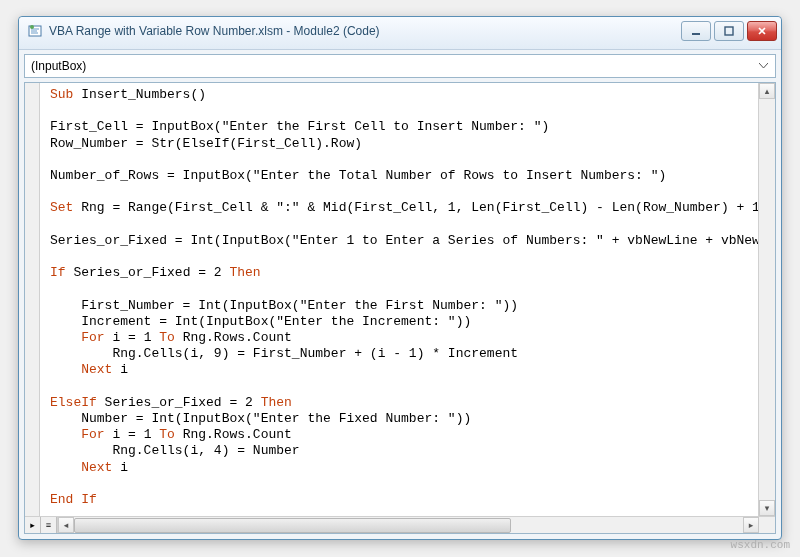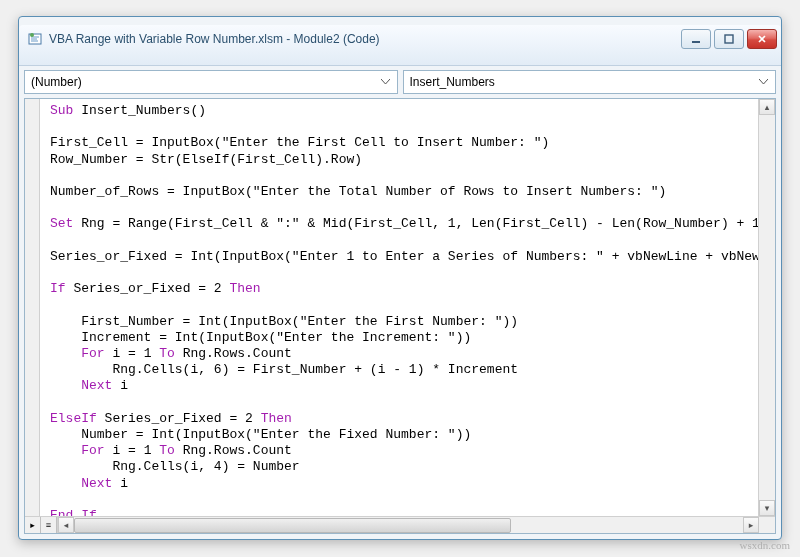--- a/index.html
+++ b/index.html
@@ -25,23 +25,22 @@
     box-shadow: 0 3px 12px rgba(0,0,0,0.25);
     display: flex;
     flex-direction: column;
   }
   .titlebar {
     height: 28px;
     background: linear-gradient(#f8fbff, #e2ecf6);
     border-bottom: 1px solid #c0d0e0;
     display: flex;
     align-items: center;
-    padding: 0 4px 12px 8px;
+    padding: 0 4px 4px 8px;
     border-radius: 4px 4px 0 0;
-    margin-top: 8px;
   }
   .title-icon {
     width: 16px;
     height: 16px;
     margin-right: 6px;
     display: flex;
     align-items: center;
     justify-content: center;
     color: #3a6ea5;
   }
@@ -183,32 +182,32 @@
   .hscroll-thumb {
     position: absolute;
     left: 0;
     top: 1px;
     height: 13px;
     width: 65%;
     background: linear-gradient(#f0f0f0,#d4d4d4);
     border: 1px solid #b8b8b8;
     border-radius: 2px;
   }
-  .kw { color: #a21caf; }
+  .kw { color: #c2410c; }
   .corner {
     width: 16px;
     background: #f0f0f0;
   }
   .watermark {
     position: absolute;
     right: 10px;
     bottom: 6px;
     font-size: 11px;
     color: #b0b0b0;
-    font-family: Liberation Serif, serif;
+    font-family: Liberation Mono, monospace;
   }
 </style>
 </head>
 <body>
 
 <div class="window">
 
   <div class="titlebar">
     <span class="title-icon">
       <svg width="14" height="14" viewBox="0 0 14 14">
@@ -232,29 +231,21 @@
       <div class="win-btn close">
         <svg width="10" height="10" viewBox="0 0 10 10">
             <path d="M2 2 L8 8 M8 2 L2 8" stroke="#fff" stroke-width="1.6"></path>
           </svg>
       </div>
     </div>
   </div>
 
   <div class="dropdown-row">
     <div class="dropdown">
-      <span>(Number)</span>
-      <span class="dropdown-arrow">
-        <svg width="9" height="6" viewBox="0 0 9 6">
-            <path d="M0 0 L4.5 5 L9 0" fill="none" stroke="#555" stroke-width="1"></path>
-          </svg>
-      </span>
-    </div>
-    <div class="dropdown">
-      <span>Insert_Numbers</span>
+      <span>(InputBox)</span>
       <span class="dropdown-arrow">
         <svg width="9" height="6" viewBox="0 0 9 6">
             <path d="M0 0 L4.5 5 L9 0" fill="none" stroke="#555" stroke-width="1"></path>
           </svg>
       </span>
     </div>
   </div>
 
   <div class="code-frame">
     <div class="code-body">
@@ -268,21 +259,21 @@
 <span></span>
 <span class="kw">Set</span><span> Rng = Range(First_Cell &amp; ":" &amp; Mid(First_Cell, 1, Len(First_Cell) - Len(Row_Number) + 1)</span>
 <span></span>
 <span>Series_or_Fixed = Int(InputBox("Enter 1 to Enter a Series of Numbers: " + vbNewLine + vbNewLi</span>
 <span></span>
 <span class="kw">If</span><span> Series_or_Fixed = 2 </span><span class="kw">Then</span>
 <span></span>
 <span>    First_Number = Int(InputBox("Enter the First Number: "))</span>
 <span>    Increment = Int(InputBox("Enter the Increment: "))</span>
 <span>    </span><span class="kw">For</span><span> i = 1 </span><span class="kw">To</span><span> Rng.Rows.Count</span>
-<span>        Rng.Cells(i, 6) = First_Number + (i - 1) * Increment</span>
+<span>        Rng.Cells(i, 9) = First_Number + (i - 1) * Increment</span>
 <span>    </span><span class="kw">Next</span><span> i</span>
 <span></span>
 <span class="kw">ElseIf</span><span> Series_or_Fixed = 2 </span><span class="kw">Then</span>
 <span>    Number = Int(InputBox("Enter the Fixed Number: "))</span>
 <span>    </span><span class="kw">For</span><span> i = 1 </span><span class="kw">To</span><span> Rng.Rows.Count</span>
 <span>        Rng.Cells(i, 4) = Number</span>
 <span>    </span><span class="kw">Next</span><span> i</span>
 <span></span>
 <span class="kw">End If</span>
 <span></span>

